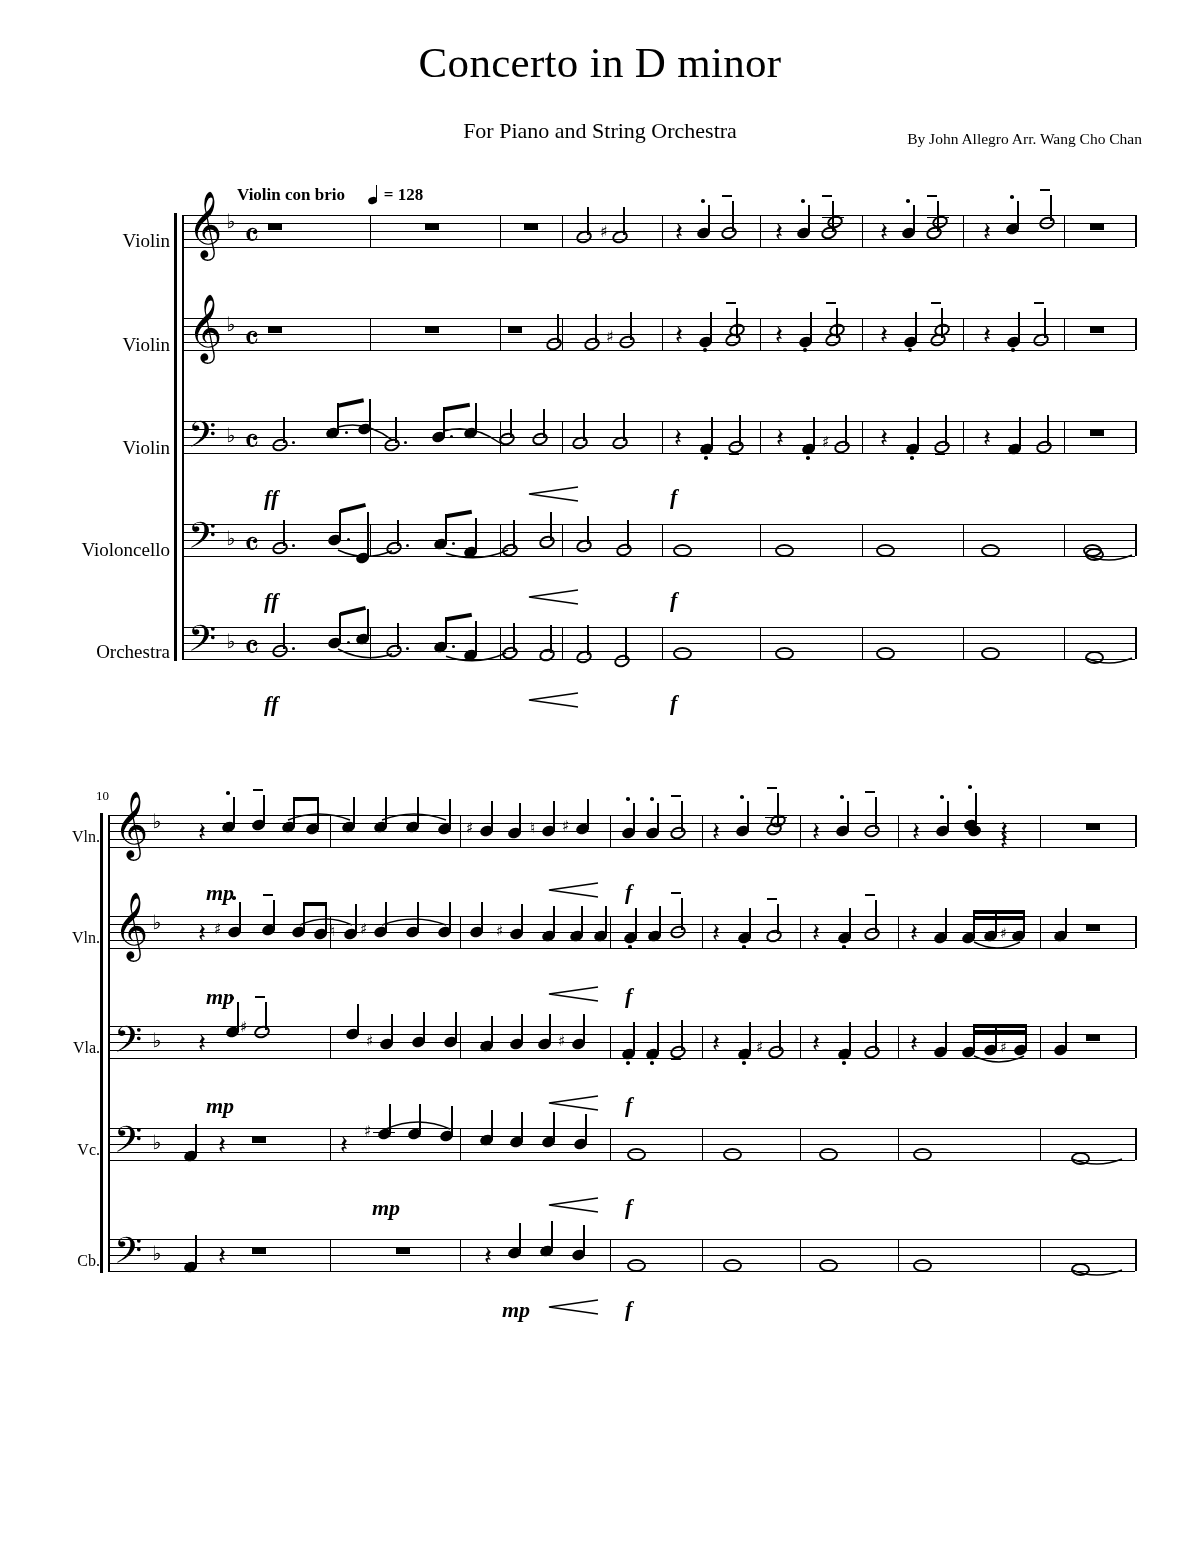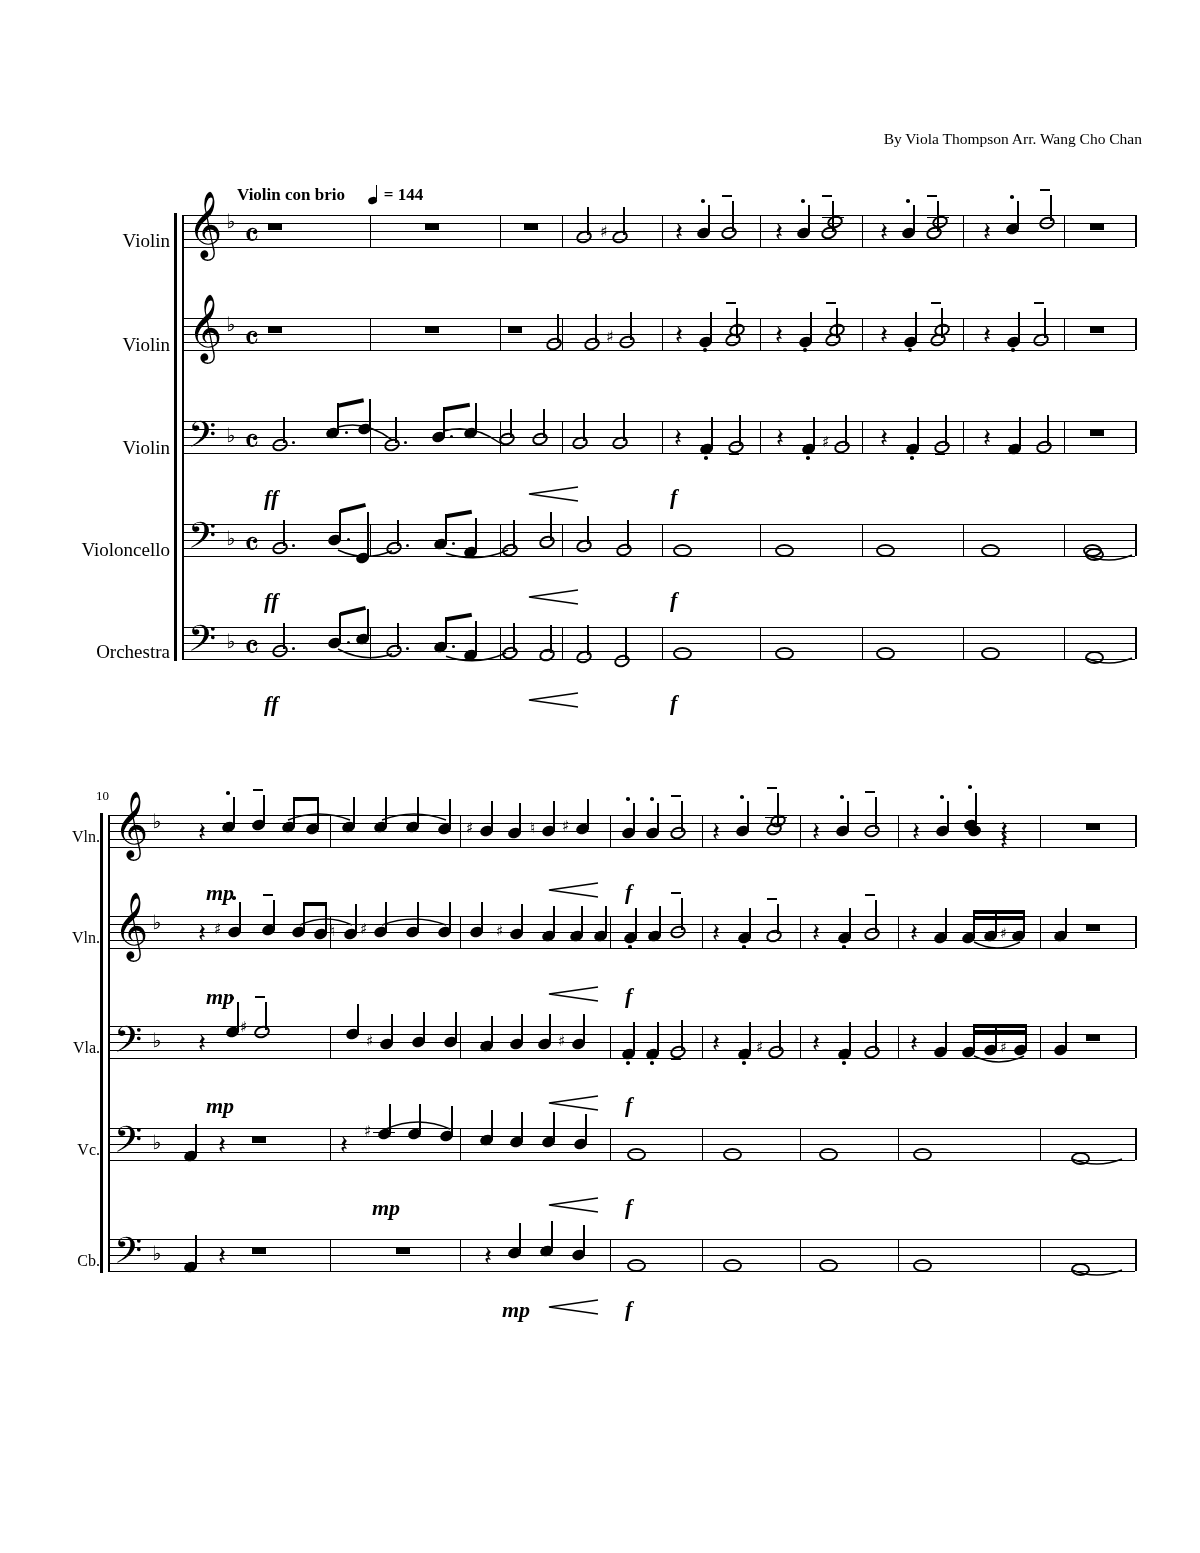--- a/index.html
+++ b/index.html
@@ -38,32 +38,34 @@
   .tenuto{position:absolute;width:10px;height:1.6px;background:#000;}
   .staccato{position:absolute;width:3.6px;height:3.6px;border-radius:50%;background:#000;}
   .acc{position:absolute;font-family:"DejaVu Sans",sans-serif;font-size:17px;line-height:1;}
   .rest2{position:absolute;width:12px;height:5px;background:#000;}
 </style>
 </head>
 <body>
 
 <div class="page">
 
-  <div class="credits">By Viola Thompson  Arr. Wang Cho Chan</div>
+  <div class="title">Concerto in D minor</div>
+  <div class="subtitle">For Piano and String Orchestra</div>
+  <div class="credits">By John Allegro  Arr. Wang Cho Chan</div>
 
   <div class="system" id="sys1" style="left:0;top:0;">
 
     <div class="tempo" style="left:237px;top:185px;">
       <span>Violin con brio</span>
       <span style="display:inline-block;width:14px;"></span>
       <span style="position:relative;display:inline-block;width:12px;">
         <span style="position:absolute;left:0;top:-3px;width:9px;height:6.5px;background:#000;border-radius:50%;transform:rotate(-20deg);"></span>
         <span style="position:absolute;left:8px;top:-15px;width:1.5px;height:14px;background:#000;"></span>
       </span>
-      <span>= 144</span>
+      <span>= 128</span>
     </div>
 
     <div class="inst-label" style="left:40px;top:230px;width:130px;">Violin</div>
     <div class="inst-label" style="left:40px;top:334px;width:130px;">Violin</div>
     <div class="inst-label" style="left:40px;top:437px;width:130px;">Violin</div>
     <div class="inst-label" style="left:20px;top:539px;width:150px;">Violoncello</div>
     <div class="inst-label" style="left:20px;top:641px;width:150px;">Orchestra</div>
   </div>
 
   <div class="system" id="sys2" style="left:0;top:0;">

